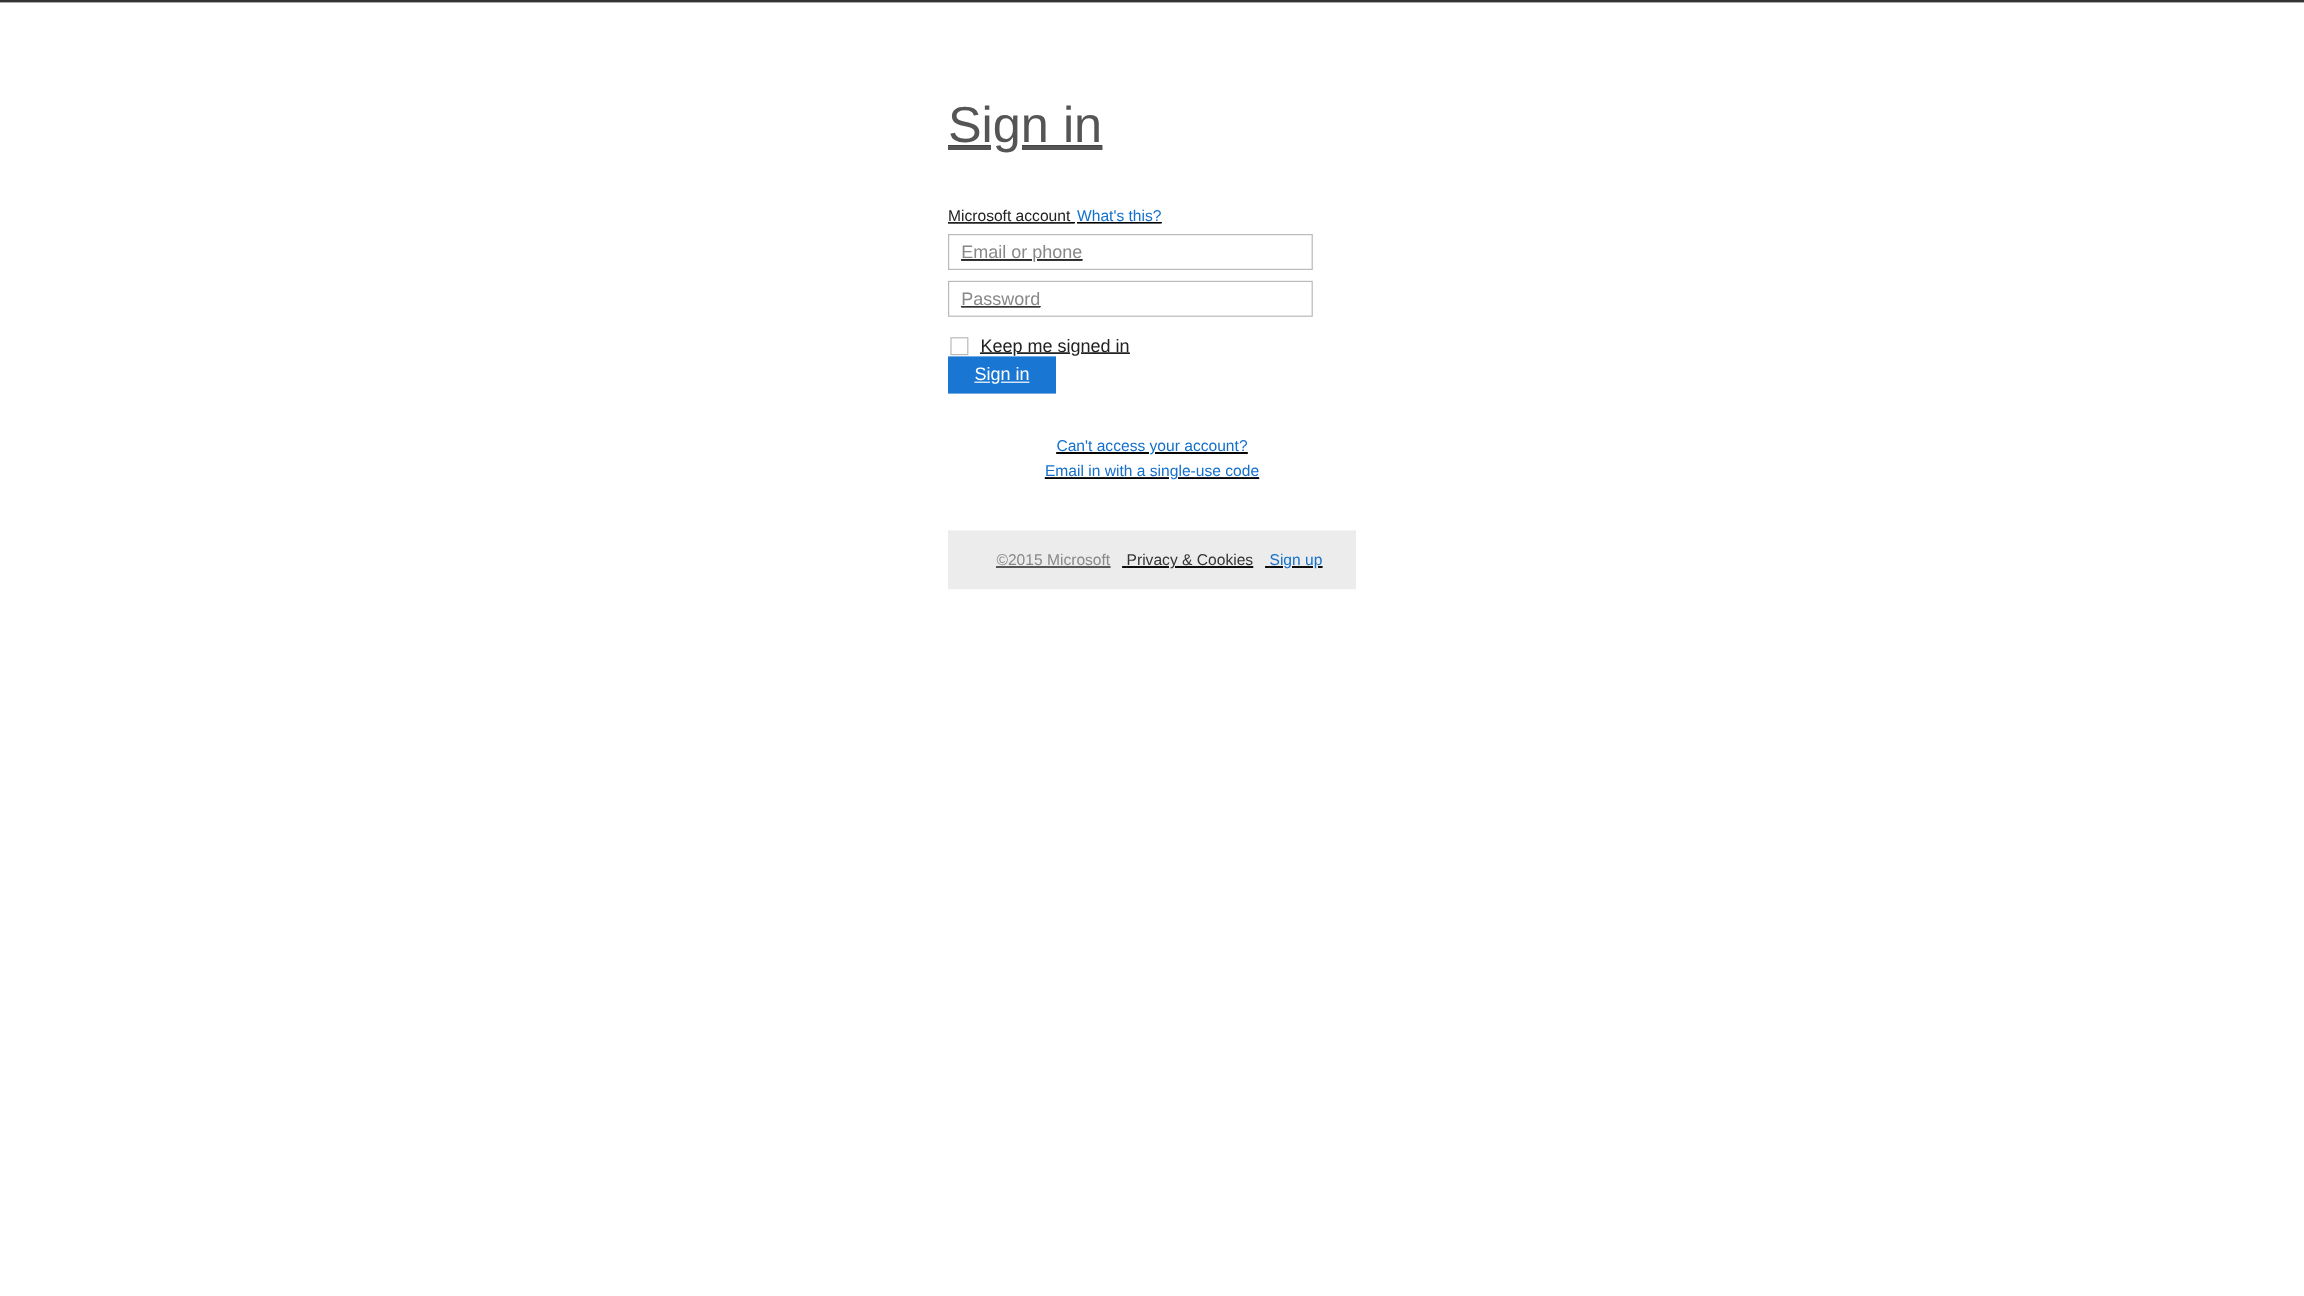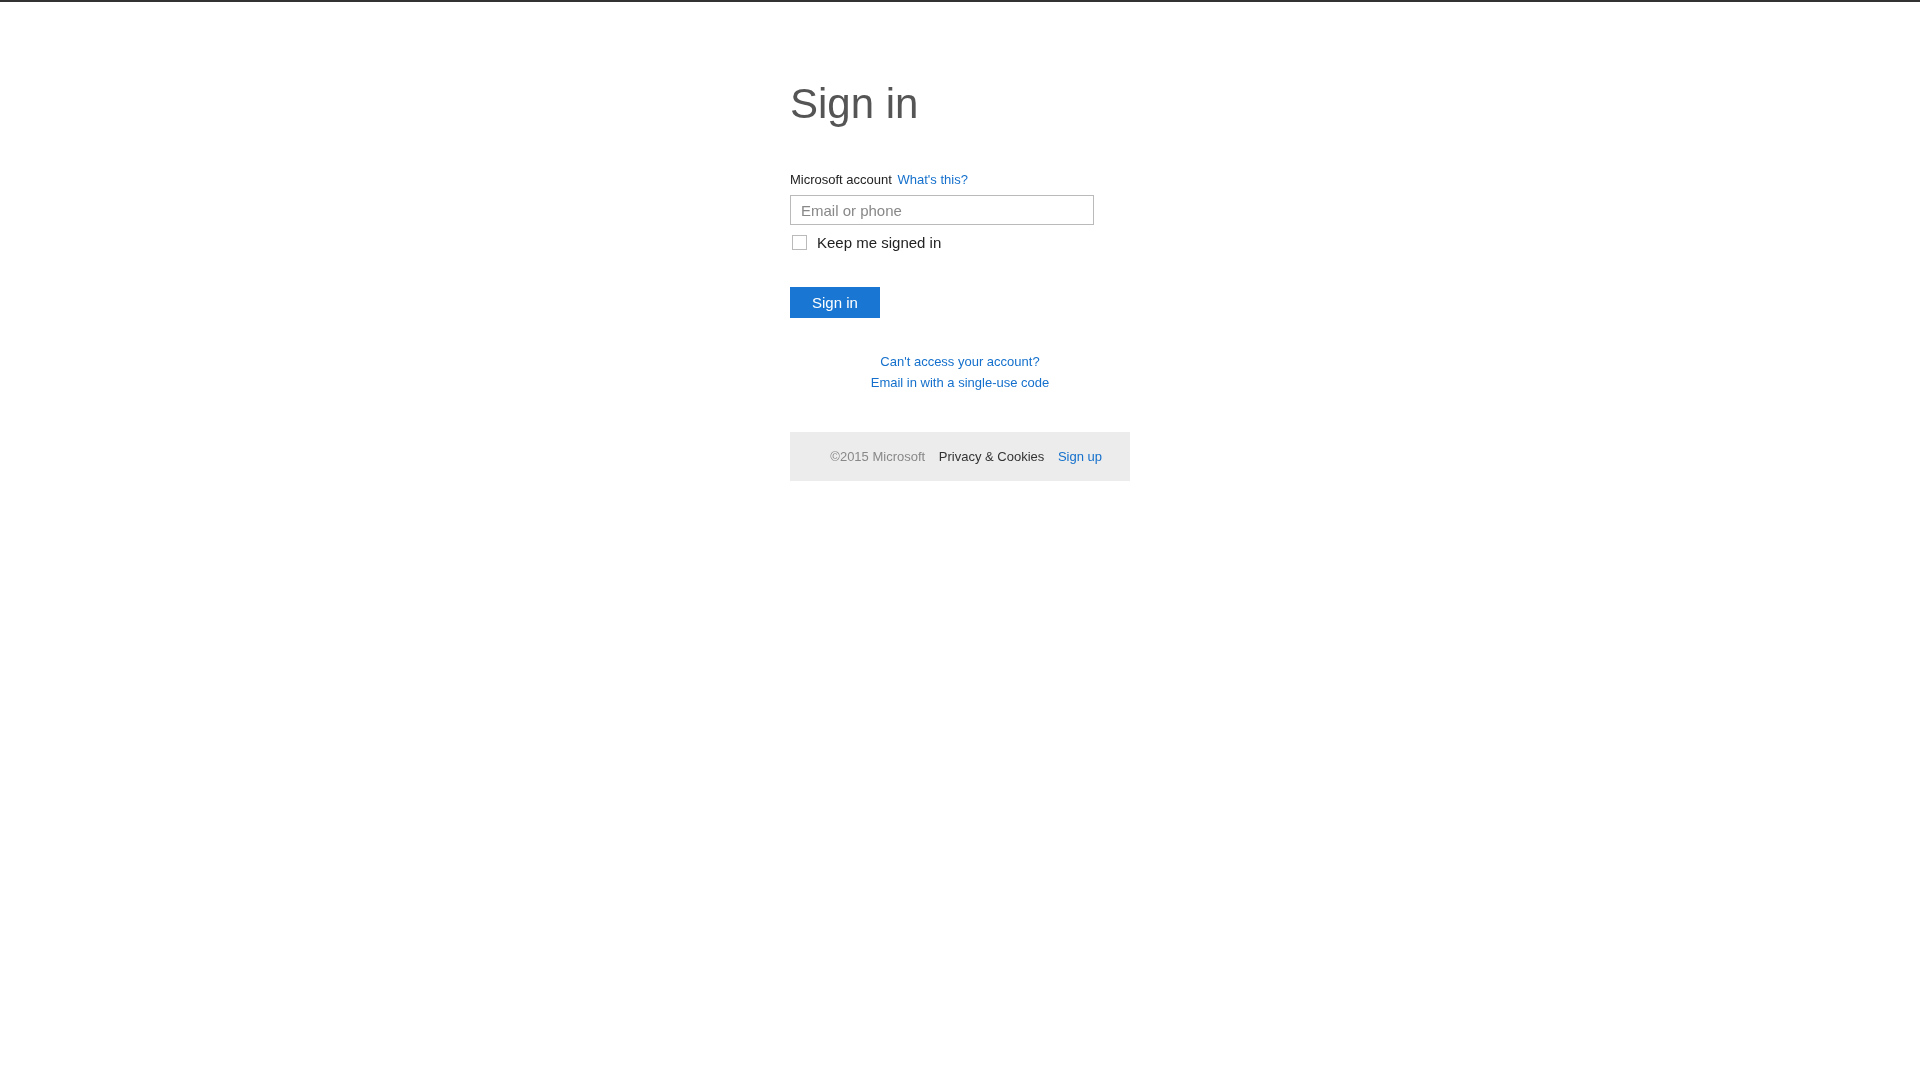--- a/index.html
+++ b/index.html
@@ -1,18 +1,19 @@
 <!DOCTYPE html>
 <html><head>
   <meta charset="utf-8">
   <style>
     * {
       margin: 0;
       padding: 0;
       box-sizing: border-box;
+      text-decoration: underline;
     }
     body {
       font-family: "Segoe UI", "Segoe UI Web Regular", "Segoe UI Symbol", "Helvetica Neue", Arial, sans-serif;
       background: #ffffff;
       width: 1920px;
       height: 1080px;
       border-top: 2px solid #333;
     }
     .container {
       width: 340px;
@@ -56,21 +57,20 @@
     }
     .email-field {
       margin-bottom: 9px;
     }
     .password-field {
       margin-bottom: 16px;
     }
     .checkbox-row {
       display: flex;
       align-items: center;
-      margin-bottom: 36px;
       padding-left: 2px;
     }
     .checkbox {
       width: 15px;
       height: 15px;
       border: 1px solid #bababa;
       margin-right: 10px;
       cursor: pointer;
       background: #fff;
     }
@@ -130,20 +130,21 @@
 
 <div class="container">
   <h1 class="page-title">Sign in</h1>
 
   <div class="account-label-row">
     <span class="account-label">Microsoft account</span>
     <a class="whats-this-link">What's this?</a>
   </div>
 
   <input type="text" class="input-field email-field" placeholder="Email or phone" style="">
+  <input type="password" class="input-field password-field" placeholder="Password" style="">
 
   <div class="checkbox-row">
     <div class="checkbox"></div>
     <span class="checkbox-label">Keep me signed in</span>
   </div>
 
   <button class="signin-button">Sign in</button>
 
   <div class="help-links">
     <a class="help-link">Can't access your account?</a>

